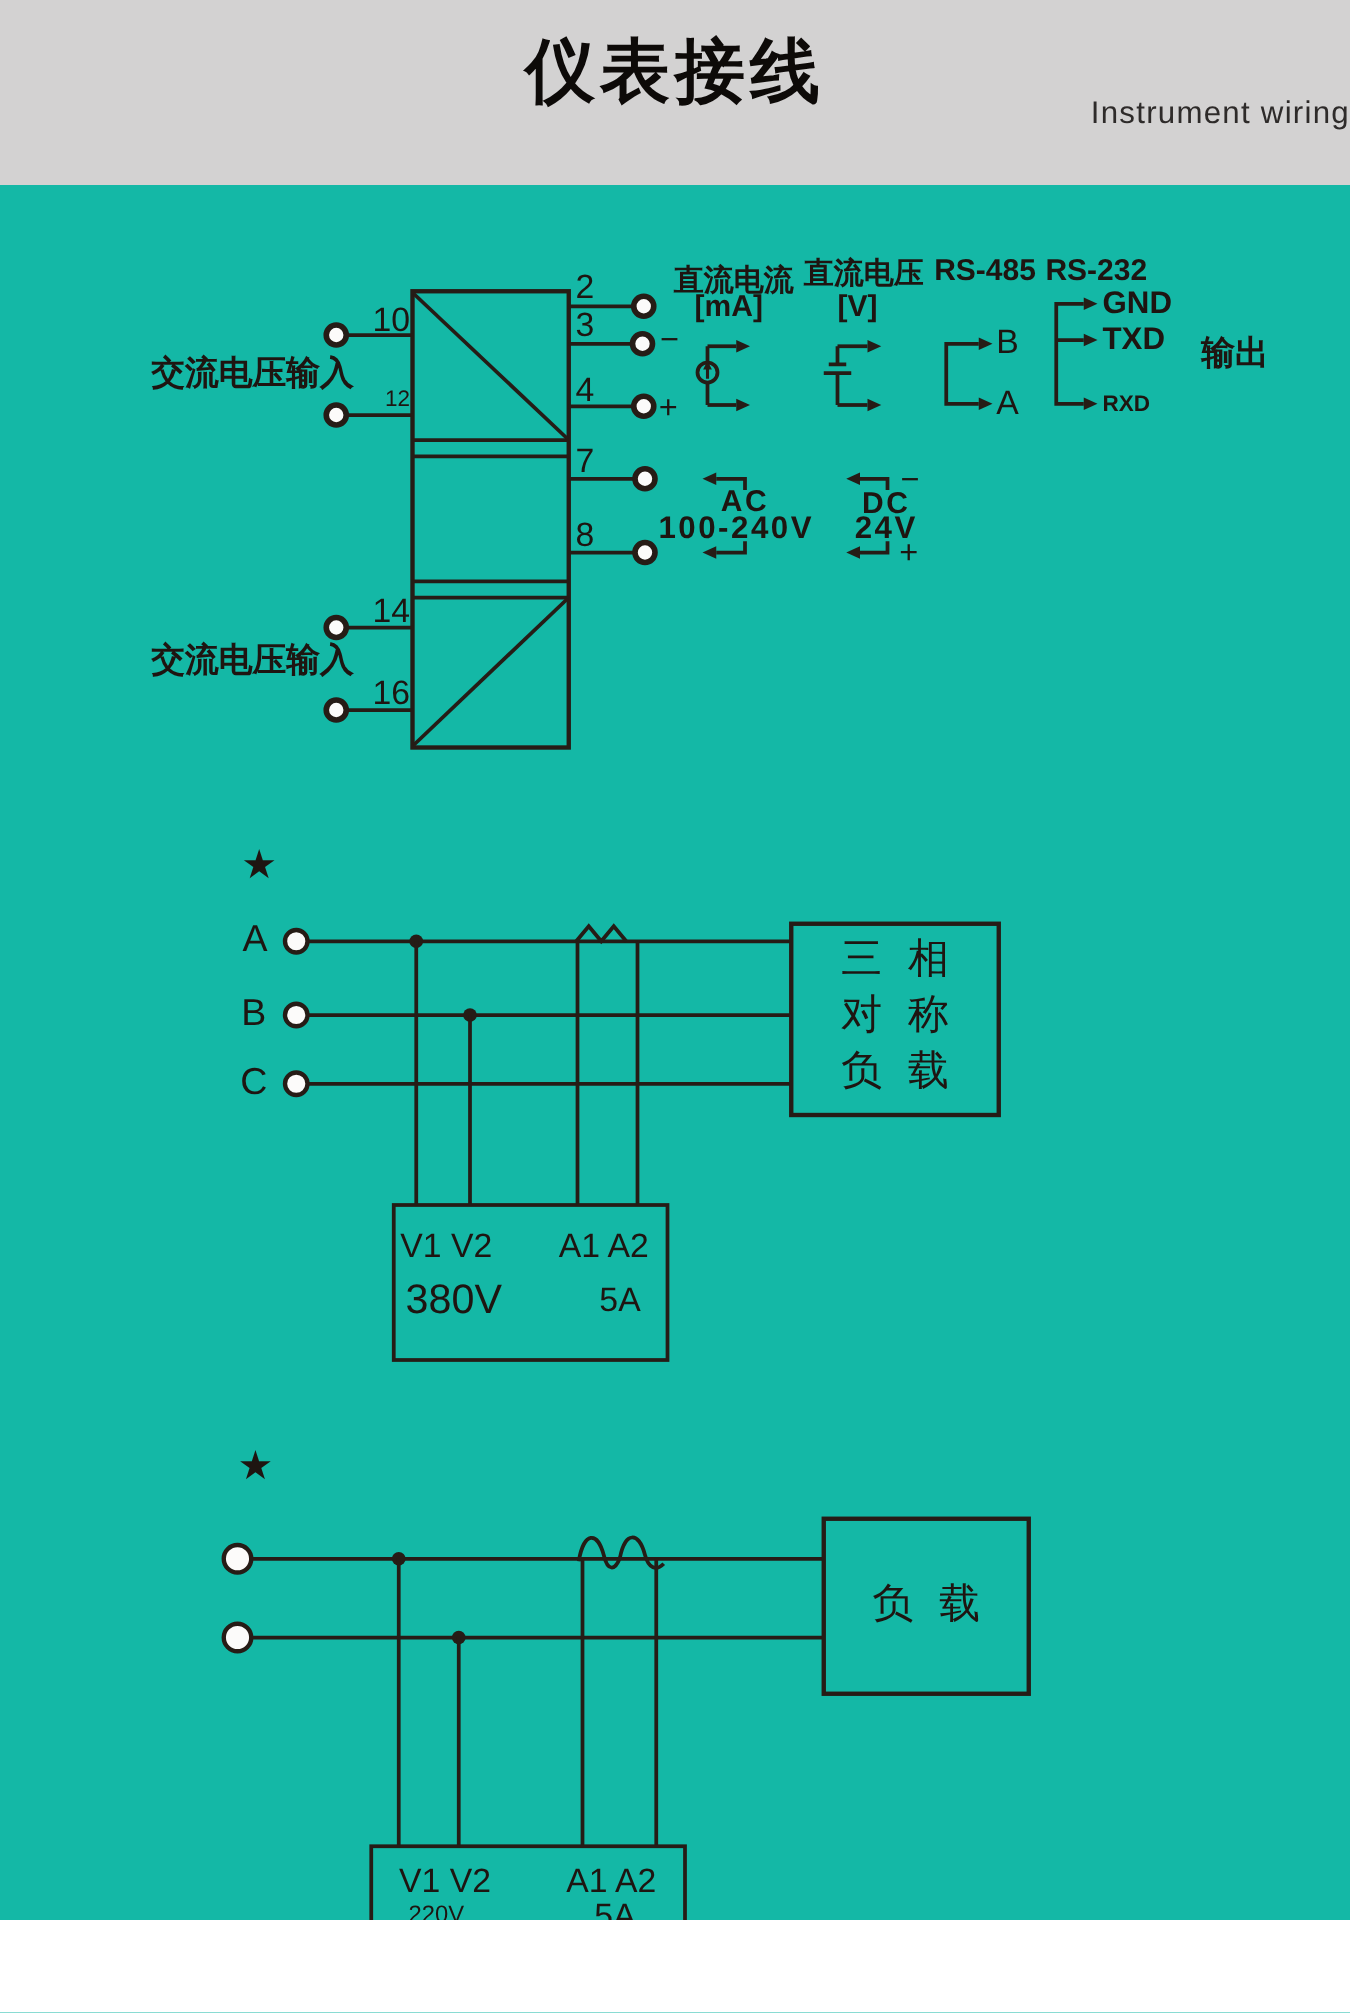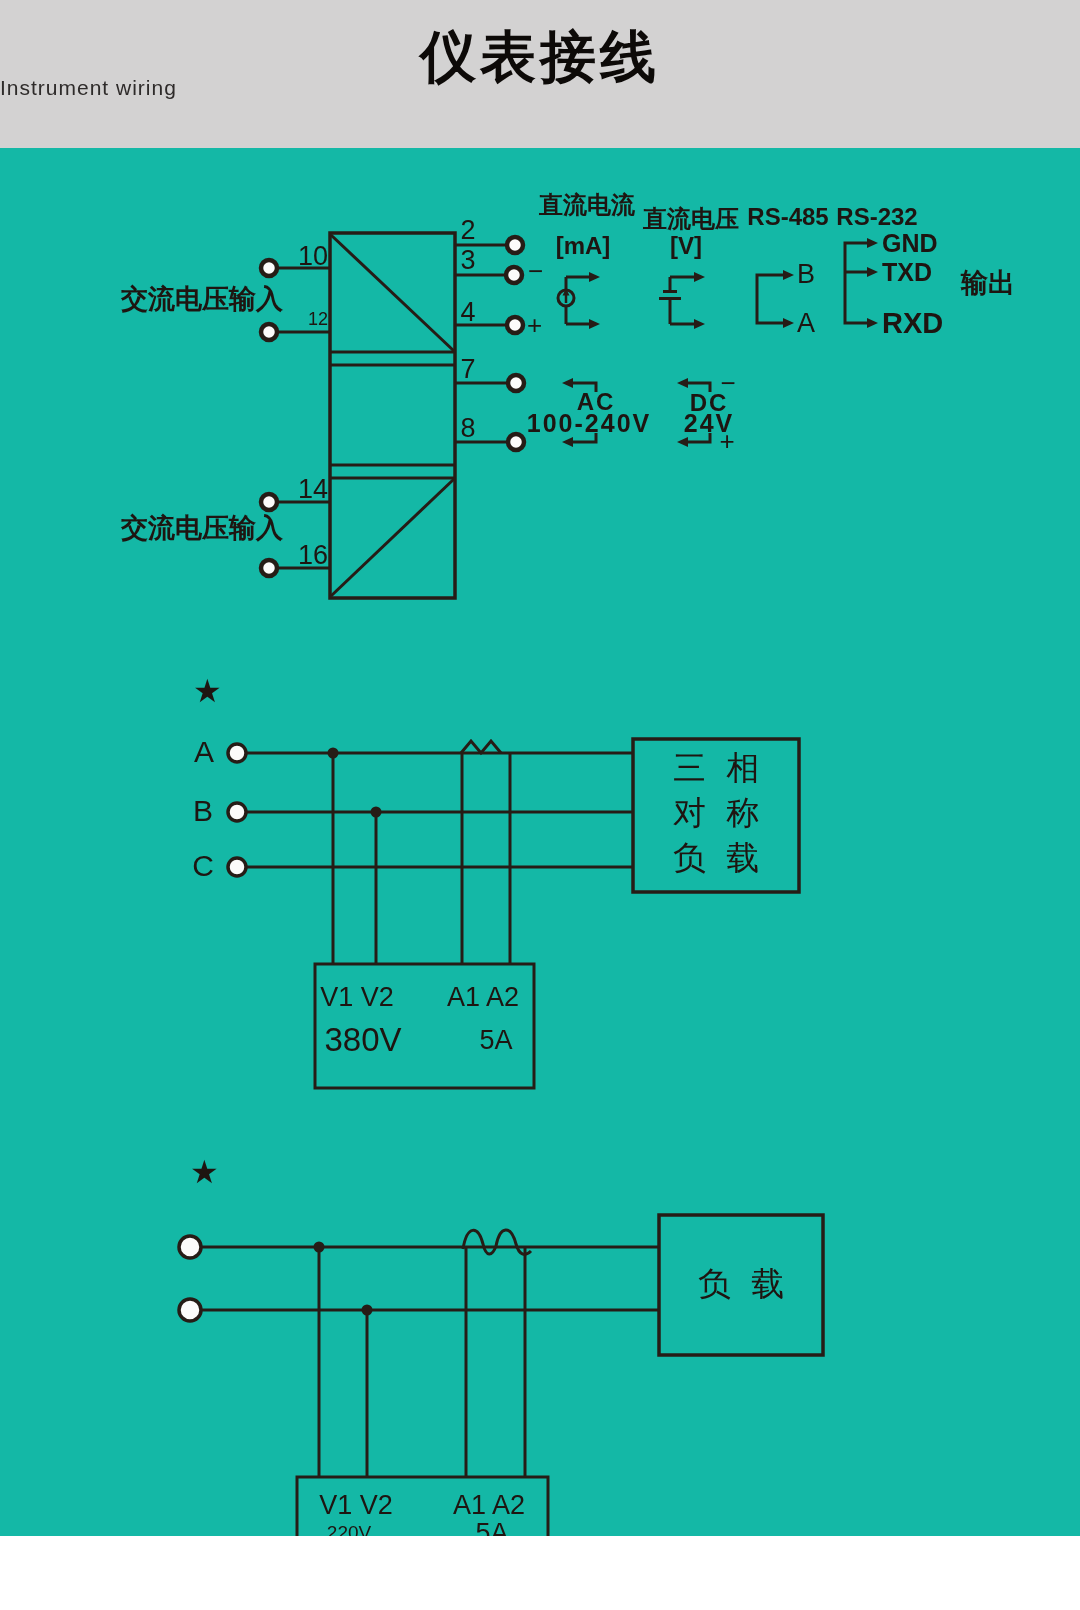--- a/index.html
+++ b/index.html
@@ -1,22 +1,22 @@
 <!DOCTYPE html>
 <html><head>
 <meta charset="utf-8">
 <style>
   html,body{margin:0;padding:0;background:#fff;}
   .page{position:relative;width:1080px;height:1536px;background:#14b8a6;
         font-family:"Liberation Sans",sans-serif;color:#1e1511;overflow:hidden;}
   .band{position:absolute;left:0;top:0;width:1080px;height:148px;background:#d3d2d2;}
   .title{position:absolute;top:20px;left:0;width:100%;text-align:center;
          font-size:56px;font-weight:900;letter-spacing:4px;color:#0d0a08;}
-  .subtitle{position:absolute;top:76px;left:0;width:100%;text-align:left;
-         font-size:21px;font-weight:400;color:#2e2b2a;letter-spacing:1px;}
+  .subtitle{position:absolute;top:76px;left:0;width:100%;text-align:right;
+         font-size:25px;font-weight:400;color:#2e2b2a;letter-spacing:1px;}
   .art{position:absolute;left:0;top:0;}
   .lbl{position:absolute;white-space:nowrap;transform:translate(-50%,-50%);line-height:1;}
   .lbl.r{transform:translate(-100%,-50%);margin-left:12px;}
   .lbl.l{transform:translate(0,-50%);}
   .b{font-weight:700;}
   .serif{font-family:"Liberation Serif",serif;}
   .sp2{letter-spacing:2px;}
   .sp6{letter-spacing:6px;font-family:Liberation Serif, serif;}
 </style>
 </head>
@@ -155,31 +155,31 @@
   <div class="lbl" style="left:468px;top:260px;font-size:27px">3</div>
   <div class="lbl" style="left:468px;top:312px;font-size:27px">4</div>
   <div class="lbl" style="left:468px;top:369px;font-size:27px">7</div>
   <div class="lbl" style="left:468px;top:428px;font-size:27px">8</div>
   <div class="lbl l" style="left:528px;top:271px;font-size:26px">−</div>
   <div class="lbl l" style="left:527px;top:325px;font-size:26px">+</div>
 
   <div class="lbl b" style="left:202px;top:299px;font-size:27px">交流电压输入</div>
   <div class="lbl b" style="left:202px;top:528px;font-size:27px">交流电压输入</div>
 
-  <div class="lbl b" style="left:587px;top:205px;font-size:24px">直流电流</div>
+  <div class="lbl b" style="left:587px;top:225px;font-size:24px">直流电流</div>
   <div class="lbl b" style="left:583px;top:246px;font-size:24px">[mA]</div>
   <div class="lbl b" style="left:691px;top:219px;font-size:24px">直流电压</div>
   <div class="lbl b" style="left:686px;top:246px;font-size:24px">[V]</div>
   <div class="lbl b" style="left:788px;top:217px;font-size:24px">RS-485</div>
   <div class="lbl b" style="left:877px;top:217px;font-size:24px">RS-232</div>
   <div class="lbl l" style="left:797px;top:274px;font-size:27px">B</div>
   <div class="lbl l" style="left:797px;top:323px;font-size:27px">A</div>
   <div class="lbl l b" style="left:882px;top:243px;font-size:25px">GND</div>
   <div class="lbl l b" style="left:882px;top:272px;font-size:25px">TXD</div>
-  <div class="lbl l b" style="left:882px;top:323px;font-size:29px">RXD</div>
+  <div class="lbl l b" style="left:882px;top:323px;font-size:18px">RXD</div>
   <div class="lbl b" style="left:988px;top:283px;font-size:27px">输出</div>
 
   <div class="lbl b sp2" style="left:596px;top:402px;font-size:24px">AC</div>
   <div class="lbl b sp2" style="left:589px;top:423px;font-size:25px">100-240V</div>
   <div class="lbl b sp2" style="left:709px;top:403px;font-size:24px">DC</div>
   <div class="lbl b sp2" style="left:709px;top:423px;font-size:25px">24V</div>
   <div class="lbl" style="left:728px;top:383px;font-size:26px">−</div>
   <div class="lbl" style="left:727px;top:441px;font-size:26px">+</div>
 
   <div class="lbl l serif" style="left:193px;top:691px;font-size:32px">★</div>

